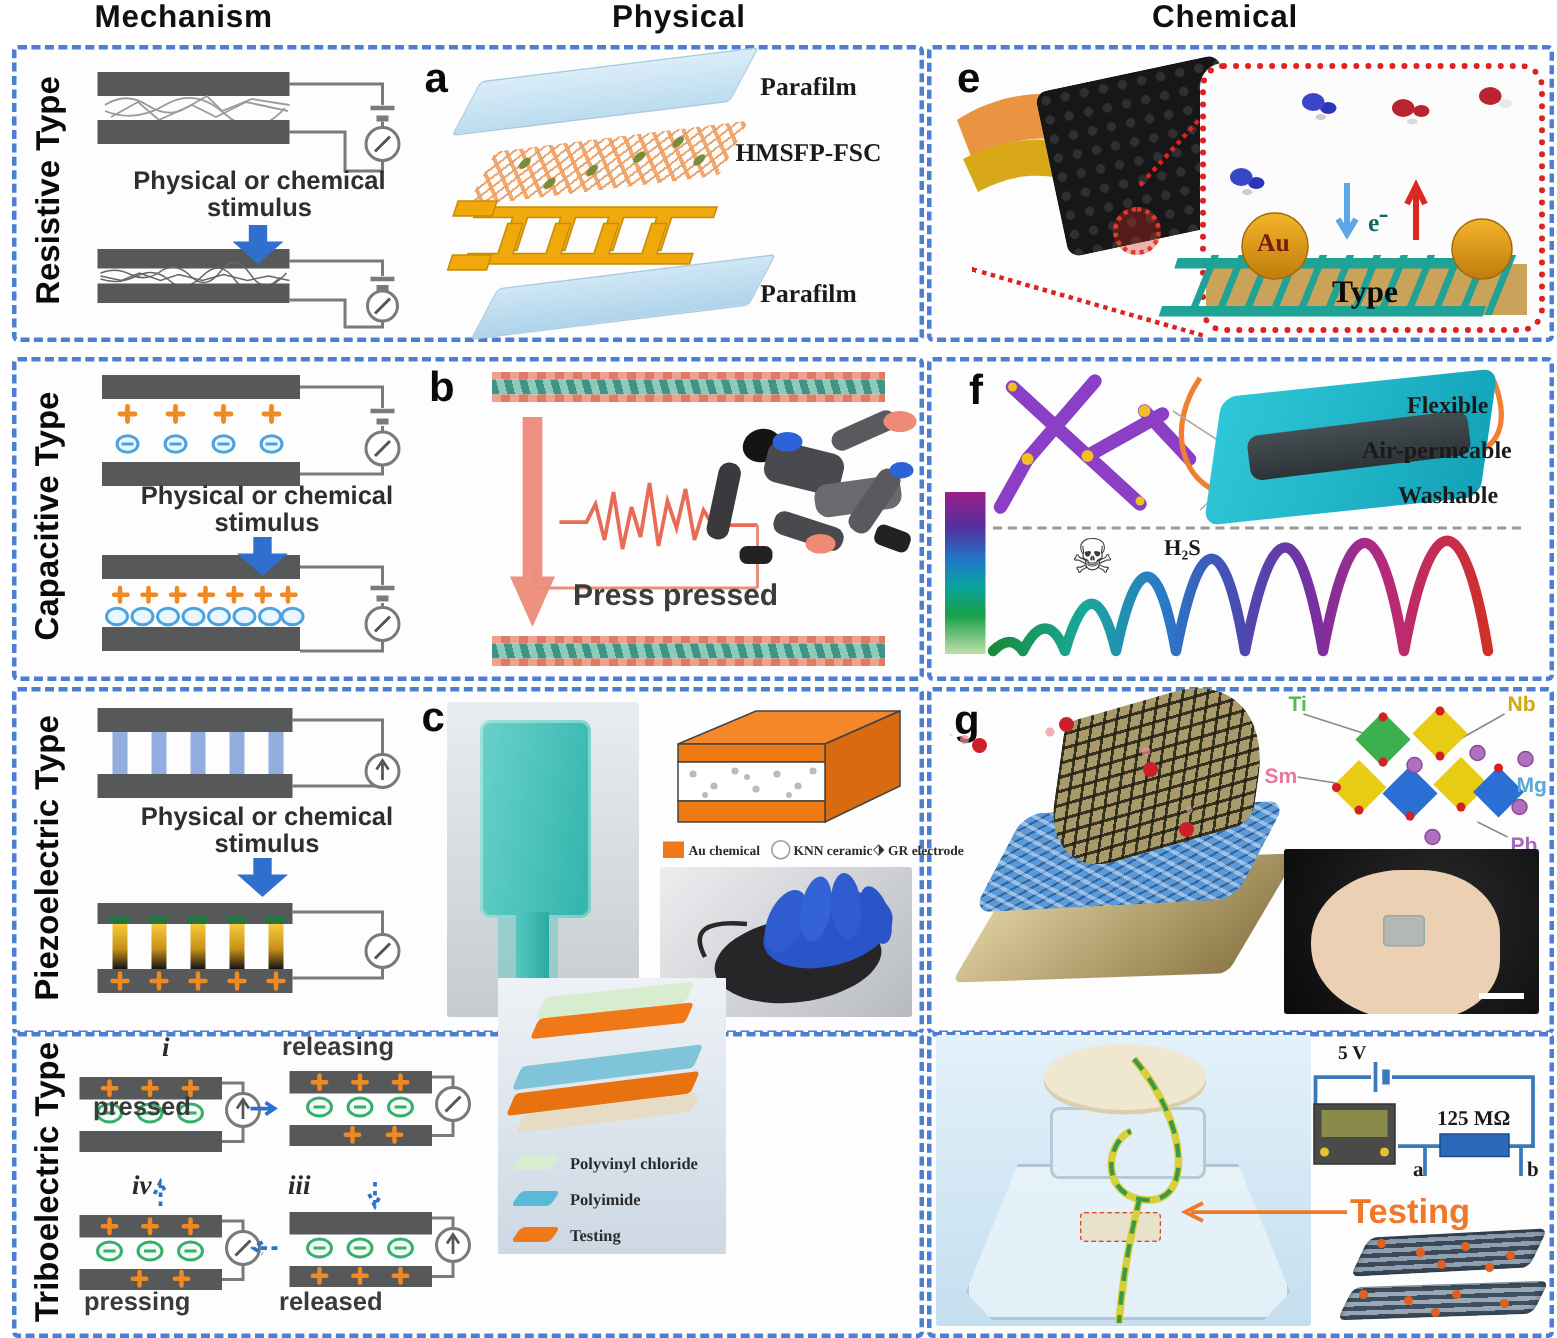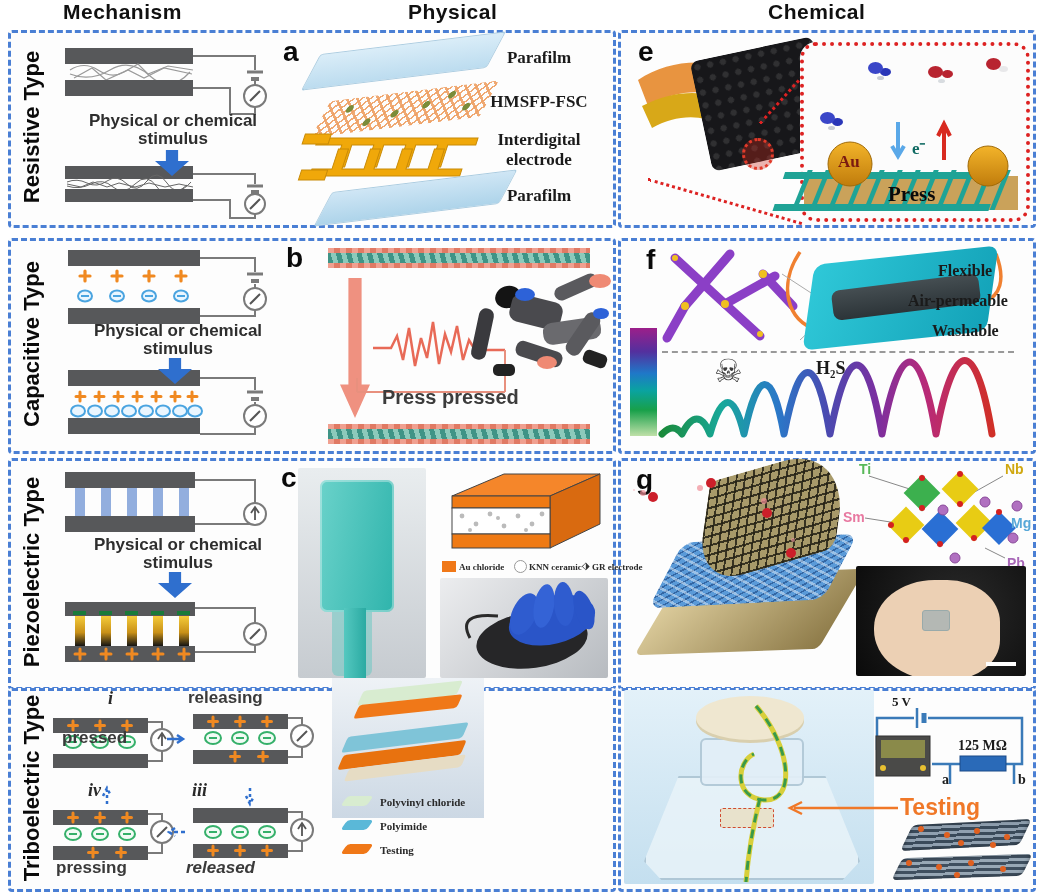--- a/index.html
+++ b/index.html
@@ -107,21 +107,20 @@
       <path d="M20,6 h160 v7 h-28 v22 h-10 v-22 h-22 v22 h-10 v-22 h-22 v22 h-10 v-22 h-22 v22 h-10 v-22 h-26 z"></path>
       <path d="M30,44 h150 v-7 h-24 v-20 h-10 v20 h-22 v-20 h-10 v20 h-22 v-20 h-10 v20 h-22 v-20 h-10 v20 h-20 z" transform="translate(-6,0)"></path>
       <rect x="6" y="2" width="26" height="10"></rect>
       <rect x="14" y="38" width="26" height="10"></rect>
     </g>
   </svg>
   <div class="sheet" style="left:322px;top:182px;width:185px;height:30px;background:linear-gradient(#cfe6f5,#aed4ea);
               border:1px solid #a9cbe0;transform:rotate(-7deg) skewX(-35deg);"></div>
   <div class="serifb abs" style="left:470px;top:48px;width:138px;font-size:17px;text-align:center;">Parafilm</div>
   <div class="serifb abs" style="left:470px;top:92px;width:138px;font-size:17px;text-align:center;">HMSFP-FSC</div>
-  <div class="serifb abs" style="left:470px;top:130px;width:138px;font-size:17px;text-align:center;line-height:1.15;">Interdigital electrode</div>
   <div class="serifb abs" style="left:470px;top:186px;width:138px;font-size:17px;text-align:center;">Parafilm</div>
 
   <div class="pletter" style="left:638px;top:36px;">e</div>
   <svg style="left:626px;top:44px;" width="170" height="120" viewBox="0 0 170 120">
     <path d="M12,36 C55,8 110,14 158,52 L140,78 C100,44 60,40 22,62 Z" fill="#e89440"></path>
     <path d="M16,62 C60,40 100,46 142,80 L128,100 C92,70 58,66 26,84 Z" fill="#d8a818"></path>
   </svg>
   <div class="abs" style="left:700px;top:48px;width:125px;height:112px;transform:rotate(-12deg);border-radius:8px;
               background:radial-gradient(#303032 32%,#17171a 36%) 0 0/13px 13px,#1a1a1d;"></div>
   <div class="dot" style="left:742px;top:138px;width:26px;height:26px;border:3px dotted #e23a2a;background:rgba(200,40,30,.35);"></div>
@@ -161,21 +160,21 @@
           <rect x="224" y="50" width="5" height="40"></rect>
       </g>
       <circle cx="48" cy="44" r="22" fill="url(#gyb-e)" stroke="#a06a08"></circle>
       <circle cx="186" cy="46" r="20" fill="url(#gyb-e)" stroke="#a06a08"></circle>
       <path d="M96,2 V34 M90,26 L96,36 L102,26" stroke="#5aa8e8" stroke-width="4" fill="none"></path>
       <path d="M142,40 V8 M136,16 L142,4 L148,16" stroke="#d82a20" stroke-width="4" fill="none"></path>
     </g>
   </svg>
   <div class="serifb abs" style="left:838px;top:152px;font-size:17px;color:#7a1a10;">Au</div>
   <div class="serifb abs" style="left:912px;top:136px;font-size:17px;color:#0f6a62;">e⁻</div>
-  <div class="serifb abs" style="left:888px;top:182px;font-size:21px;color:#0a0a0a;">Press</div>
+  <div class="serifb abs" style="left:888px;top:182px;font-size:21px;color:#0a0a0a;">Type</div>
 
   <svg style="left:50px;top:244px;" width="245" height="200" viewBox="0 0 245 200">
     <g stroke="#7a7a7a" stroke-width="2" fill="none">
       <path d="M150,14 H205 V28"></path>
         <path d="M205,40 V44"></path>
         <path d="M150,72 H205 V66"></path>
       <path d="M197,30 H213" stroke-width="3"></path>
         <path d="M201,37 H209" stroke-width="4"></path>
     </g>
     <circle cx="205" cy="55" r="11" fill="#fff" stroke="#7a7a7a" stroke-width="2"></circle>
@@ -293,21 +292,21 @@
   <div class="abs" style="left:808px;top:256px;width:185px;height:84px;transform:rotate(-6deg) skewX(-14deg);border-radius:10px;
               background:linear-gradient(105deg,#2fc8d8,#13a2b8);"></div>
   <div class="abs" style="left:832px;top:282px;width:148px;height:30px;transform:rotate(-7deg);border-radius:8px;
               background:linear-gradient(#454e52,#2c3438);"></div>
   <div class="serifb abs" style="left:938px;top:262px;width:92px;font-size:16px;">Flexible</div>
   <div class="serifb abs" style="left:908px;top:292px;width:122px;font-size:16px;">Air-permeable</div>
   <div class="serifb abs" style="left:932px;top:322px;width:100px;font-size:16px;">Washable</div>
   <div class="gradbar" style="left:630px;top:328px;width:27px;height:108px;"></div>
   <div class="abs" style="left:662px;top:351px;width:352px;border-top:2px dashed #999;"></div>
   <div class="abs" style="left:714px;top:352px;font-size:32px;color:#3a3a3a;">☠</div>
-  <div class="serifb abs" style="left:816px;top:358px;font-size:18px;">H₂S</div>
+  <div class="serifb abs" style="left:776px;top:358px;font-size:15px;">H₂S</div>
   <svg style="left:650px;top:330px;" width="380" height="115" viewBox="0 0 380 115">
     <defs>
       <linearGradient id="wgrad" x1="0" y1="0" x2="1" y2="0">
         <stop offset="0" stop-color="#1a8a3a"></stop>
           <stop offset=".18" stop-color="#18a89a"></stop>
         <stop offset=".35" stop-color="#2a78c8"></stop>
           <stop offset=".5" stop-color="#4a4ab0"></stop>
         <stop offset=".65" stop-color="#7a2fa0"></stop>
           <stop offset=".8" stop-color="#b82a78"></stop>
         <stop offset="1" stop-color="#d03028"></stop>
@@ -395,21 +394,21 @@
         <circle cx="92" cy="58" r="2.4"></circle>
       <circle cx="102" cy="48" r="2.4"></circle>
         <circle cx="30" cy="64" r="2"></circle>
         <circle cx="58" cy="52" r="2"></circle>
         <circle cx="86" cy="64" r="2"></circle>
     </g>
     <rect x="12" y="68" width="98" height="14" fill="#ef7a14" stroke="#444" stroke-width="1"></rect>
   </svg>
   <div class="abs" style="left:442px;top:560px;width:168px;height:14px;">
     <div class="abs" style="left:0;top:1px;width:14px;height:11px;background:#f07818;"></div>
-    <span class="legend-sm abs" style="left:17px;top:2px;">Au chloride</span>
+    <span class="legend-sm abs" style="left:17px;top:2px;">Au chemical</span>
     <div class="abs" style="left:72px;top:0;width:11px;height:11px;border-radius:50%;border:1.5px solid #999;background:#fff;"></div>
     <span class="legend-sm abs" style="left:87px;top:2px;">KNN ceramic</span>
     <div class="abs" style="left:140px;top:0;font-size:10px;color:#333;">⬗</div>
     <span class="legend-sm abs" style="left:150px;top:2px;white-space:nowrap;">GR electrode</span>
   </div>
   <div class="photo" style="left:440px;top:578px;width:168px;height:100px;background:linear-gradient(135deg,#ecedef,#b7bbc0);">
     <svg style="left:0;top:0;" width="168" height="100" viewBox="0 0 168 100">
       <path d="M30,60 q-14,-26 28,-22" stroke="#2a2a2a" stroke-width="3" fill="none"></path>
       <ellipse cx="92" cy="62" rx="56" ry="28" fill="#262628" transform="rotate(-8 92 62)"></ellipse>
       <ellipse cx="112" cy="42" rx="44" ry="24" fill="#2a55c8" transform="rotate(-14 112 42)"></ellipse>
@@ -577,24 +576,24 @@
         <path d="M195,156 v9 M190.5,160.5 h9"></path>
         <path d="M222,156 v9 M217.5,160.5 h9"></path>
     </g>
   </svg>
   <span class="tnum" style="left:108px;top:688px;">i</span>
   <span class="tlabel" style="left:62px;top:728px;">pressed</span>
   <span class="tlabel" style="left:188px;top:688px;">releasing</span>
   <span class="tnum" style="left:88px;top:780px;">iv</span>
   <span class="tnum" style="left:192px;top:780px;">iii</span>
   <span class="tlabel" style="left:56px;top:858px;">pressing</span>
-  <span class="tlabel" style="left:186px;top:858px;font-style:italic;">released</span>
+  <span class="tlabel" style="left:186px;top:858px;">released</span>
 
   <div class="pletter" style="left:334px;top:692px;">d</div>
-  <div class="abs" style="left:332px;top:678px;width:152px;height:140px;background:linear-gradient(#eef2f6,#ccd8e4);text-decoration:underline;">
+  <div class="abs" style="left:332px;top:652px;width:152px;height:184px;background:linear-gradient(#eef2f6,#ccd8e4);text-decoration:underline;">
     <div class="sheet" style="left:28px;top:8px;width:100px;height:14px;background:#d8ecd0;transform:rotate(-6deg) skewX(-30deg);"></div>
     <div class="sheet" style="left:24px;top:22px;width:104px;height:13px;background:#f07818;transform:rotate(-6deg) skewX(-30deg);"></div>
     <div class="sheet" style="left:12px;top:52px;width:122px;height:15px;background:#7fc4d8;transform:rotate(-7deg) skewX(-30deg);"></div>
     <div class="sheet" style="left:8px;top:70px;width:124px;height:14px;background:#e8720f;transform:rotate(-7deg) skewX(-30deg);"></div>
     <div class="sheet" style="left:14px;top:84px;width:118px;height:12px;background:#e6dcc4;transform:rotate(-7deg) skewX(-30deg);"></div>
     <div class="sheet" style="left:12px;top:118px;width:26px;height:10px;background:#d8ecd0;transform:skewX(-35deg);"></div>
     <span class="legend-sm abs" style="left:48px;top:118px;font-size:11px;">Polyvinyl chloride</span>
     <div class="sheet" style="left:12px;top:142px;width:26px;height:10px;background:#5ab8d8;transform:skewX(-35deg);"></div>
     <span class="legend-sm abs" style="left:48px;top:142px;font-size:11px;">Polyimide</span>
     <div class="sheet" style="left:12px;top:166px;width:26px;height:10px;background:#f07818;transform:skewX(-35deg);"></div>

